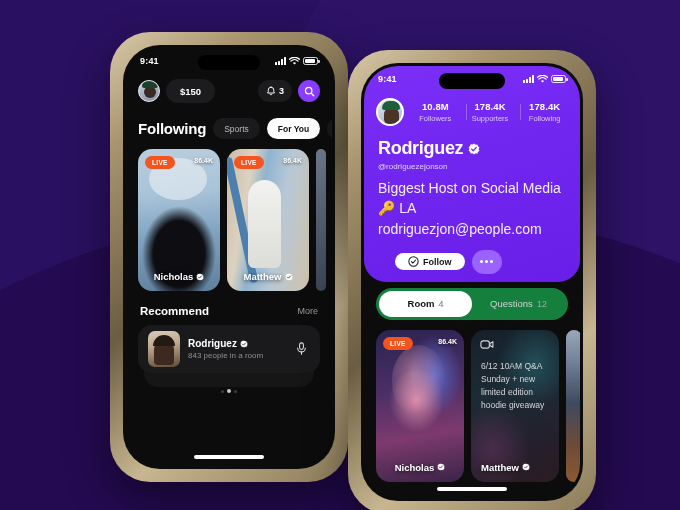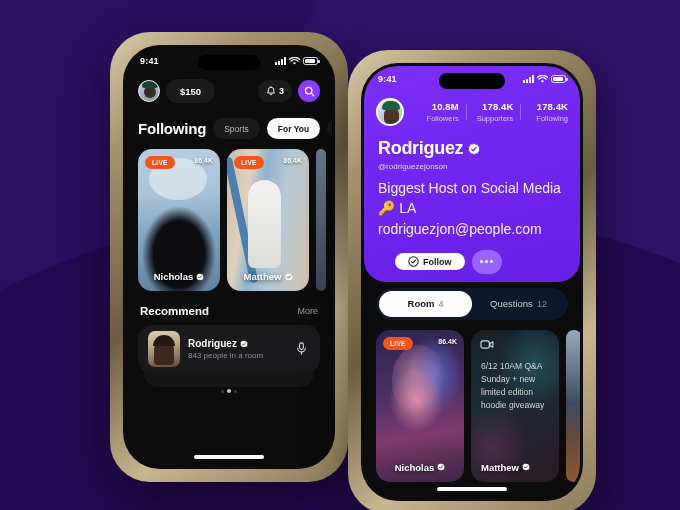--- a/index.html
+++ b/index.html
@@ -227,21 +227,21 @@
     border:2px solid #fff;box-sizing:border-box;
   }
   .r-avatar:before{
     content:"";position:absolute;left:6px;top:7px;width:15px;height:17px;
     border-radius:8px 8px 5px 5px;background:#4a3327;
   }
   .r-avatar:after{
     content:"";position:absolute;left:4px;top:1px;width:18px;height:9px;
     border-radius:9px 9px 3px 3px;background:#1d5e3c;
   }
-  .stat{flex:1;text-align:right;position:relative;}
+  .stat{flex:1;text-align:center;position:relative;}
   .stat + .stat:before{
     content:"";position:absolute;left:-1px;top:3px;bottom:3px;width:1px;
     background:rgba(255,255,255,.28);
   }
   .stat-num{color:#fff;font-size:9.5px;font-weight:bold;letter-spacing:.1px;}
   .stat-lab{color:rgba(255,255,255,.72);font-size:7.5px;margin-top:2px;}
 
   .r-name{
     display:flex;align-items:center;gap:5px;padding:12px 0 0 14px;
     color:#fff;font-size:18px;font-weight:bold;letter-spacing:-.3px;
@@ -255,21 +255,21 @@
   }
   .btn-follow{background:#fff;color:#16161a;}
   .btn-sub{background:#9a63ff;color:#fff;}
   .btn-more{
     width:30px;height:24px;border-radius:13px;background:#9a63ff;
     display:flex;align-items:center;justify-content:center;gap:2px;padding:0;
   }
   .btn-more i{width:3px;height:3px;border-radius:50%;background:#fff;display:block;}
 
   .r-seg{
-    display:flex;margin:14px 12px 0 12px;background:#0f172a;border-radius:16px;padding:3px;text-align:right;
+    display:flex;margin:14px 12px 0 12px;background:#15803d;border-radius:16px;padding:3px;text-align:right;
   }
   .seg{
     flex:1;height:26px;border-radius:14px;display:flex;align-items:center;
     justify-content:center;gap:4px;font-size:9.5px;color:#cfcfd4;
   }
   .seg.active{background:#fff;color:#141416;font-weight:bold;}
   .seg .cnt{font-size:9px;opacity:.62;font-weight:normal;}
 
   .r-cards{display:flex;gap:7px;padding:10px 0 0 12px;overflow:hidden;}
   .rcard{position:relative;width:88px;height:152px;border-radius:14px;overflow:hidden;flex:none;}

